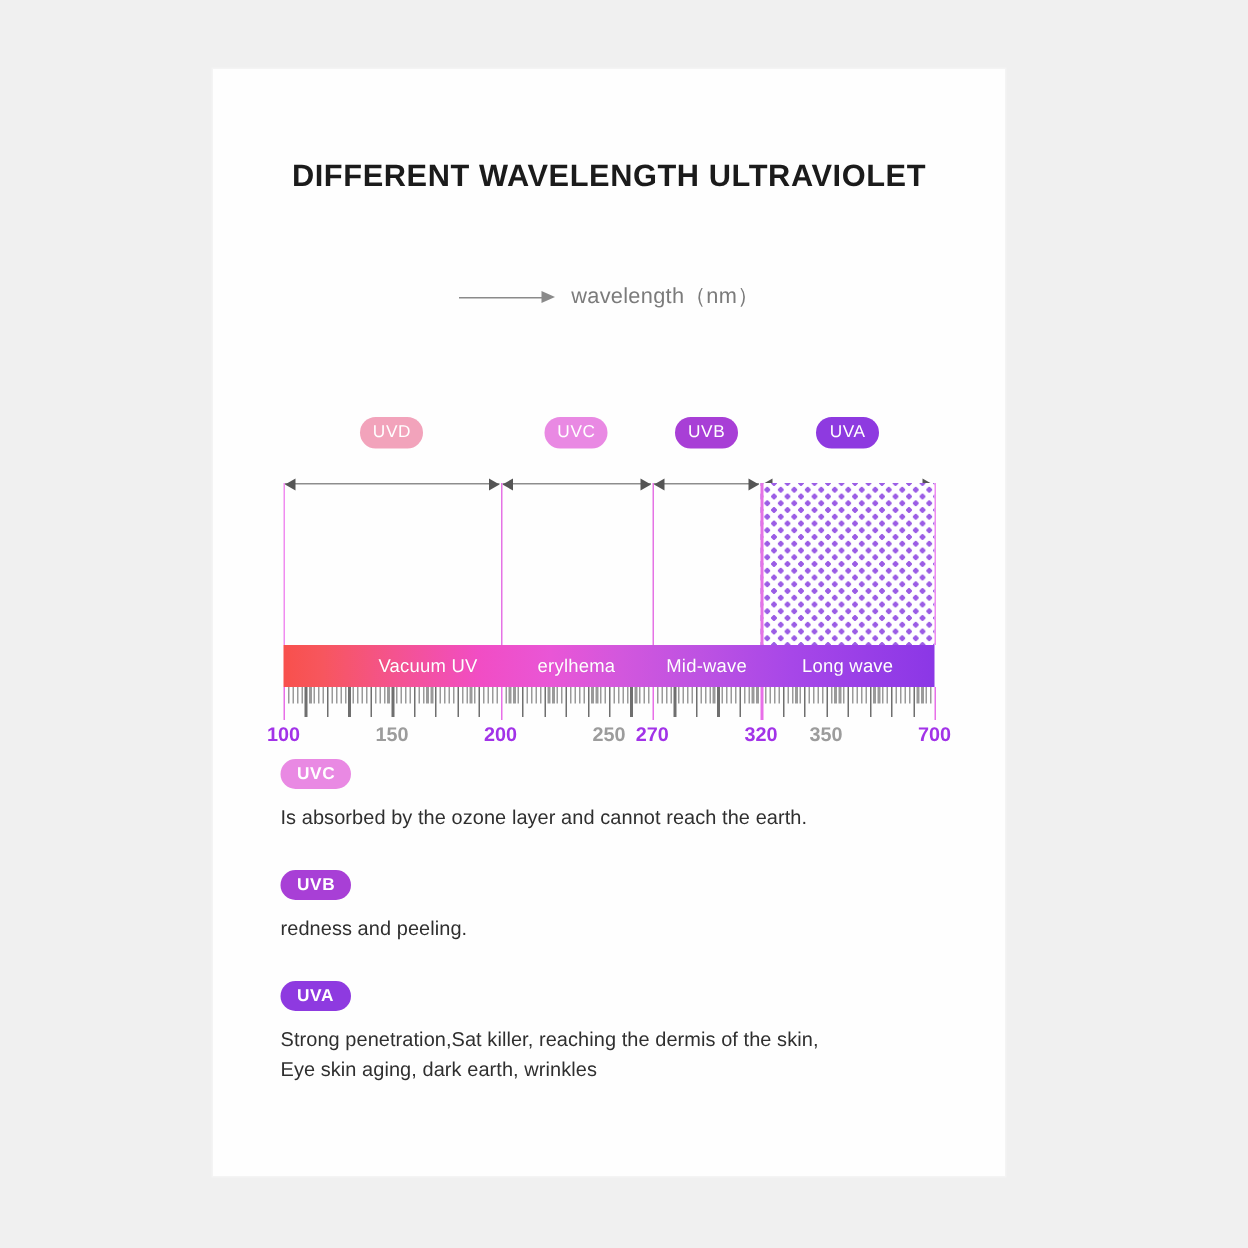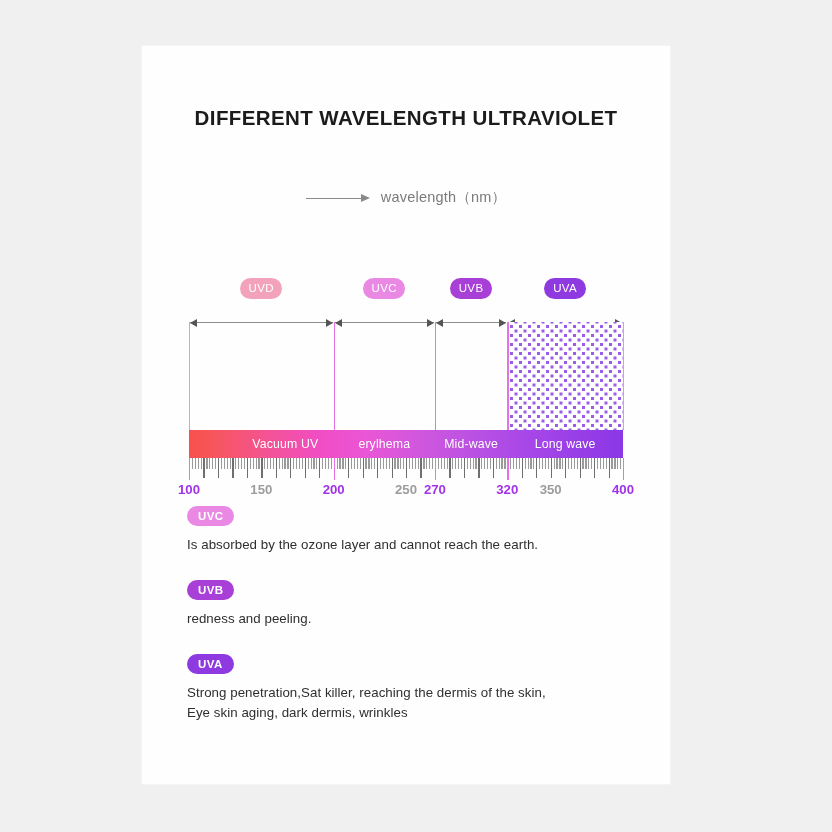--- a/index.html
+++ b/index.html
@@ -318,40 +318,40 @@
         </div>
 
       <div class="ticklabels">
         <span class="tl key" id="x100" style="left: 0px;">100</span>
         <span class="tl mid" id="x150" style="left: 72.3333px;">150</span>
         <span class="tl key" id="x200" style="left: 144.667px;">200</span>
         <span class="tl mid" id="x250" style="left: 217px;">250</span>
         <span class="tl key" id="x270" style="left: 245.933px;">270</span>
         <span class="tl key" id="x320" style="left: 318.267px;">320</span>
         <span class="tl mid" id="x350" style="left: 361.667px;">350</span>
-        <span class="tl key" id="x400" style="left: 434px;">400</span>
+        <span class="tl key" id="x400" style="left: 434px;">700</span>
       </div>
     </div>
 
     <div class="descs">
       <div class="desc">
         <span class="dbadge" id="db0" style="background: rgb(233, 137, 227);">UVC</span>
         <div class="dtext">
           <span>Is absorbed by the ozone layer and cannot reach the earth.</span>
         </div>
       </div>
       <div class="desc">
         <span class="dbadge" id="db1" style="background: rgb(168, 63, 214);">UVB</span>
         <div class="dtext">
           <span class="l2">redness and peeling.</span>
         </div>
       </div>
       <div class="desc">
         <span class="dbadge" id="db2" style="background: rgb(142, 58, 224);">UVA</span>
         <div class="dtext">
           <span>Strong penetration,Sat killer, reaching the dermis of the skin,</span>
-          <span class="l2">Eye skin aging, dark dermis, wrinkles</span>
+          <span class="l2">Eye skin aging, dark earth, wrinkles</span>
         </div>
       </div>
     </div>
 
   </div>
 </div>
 
 </body></html>

